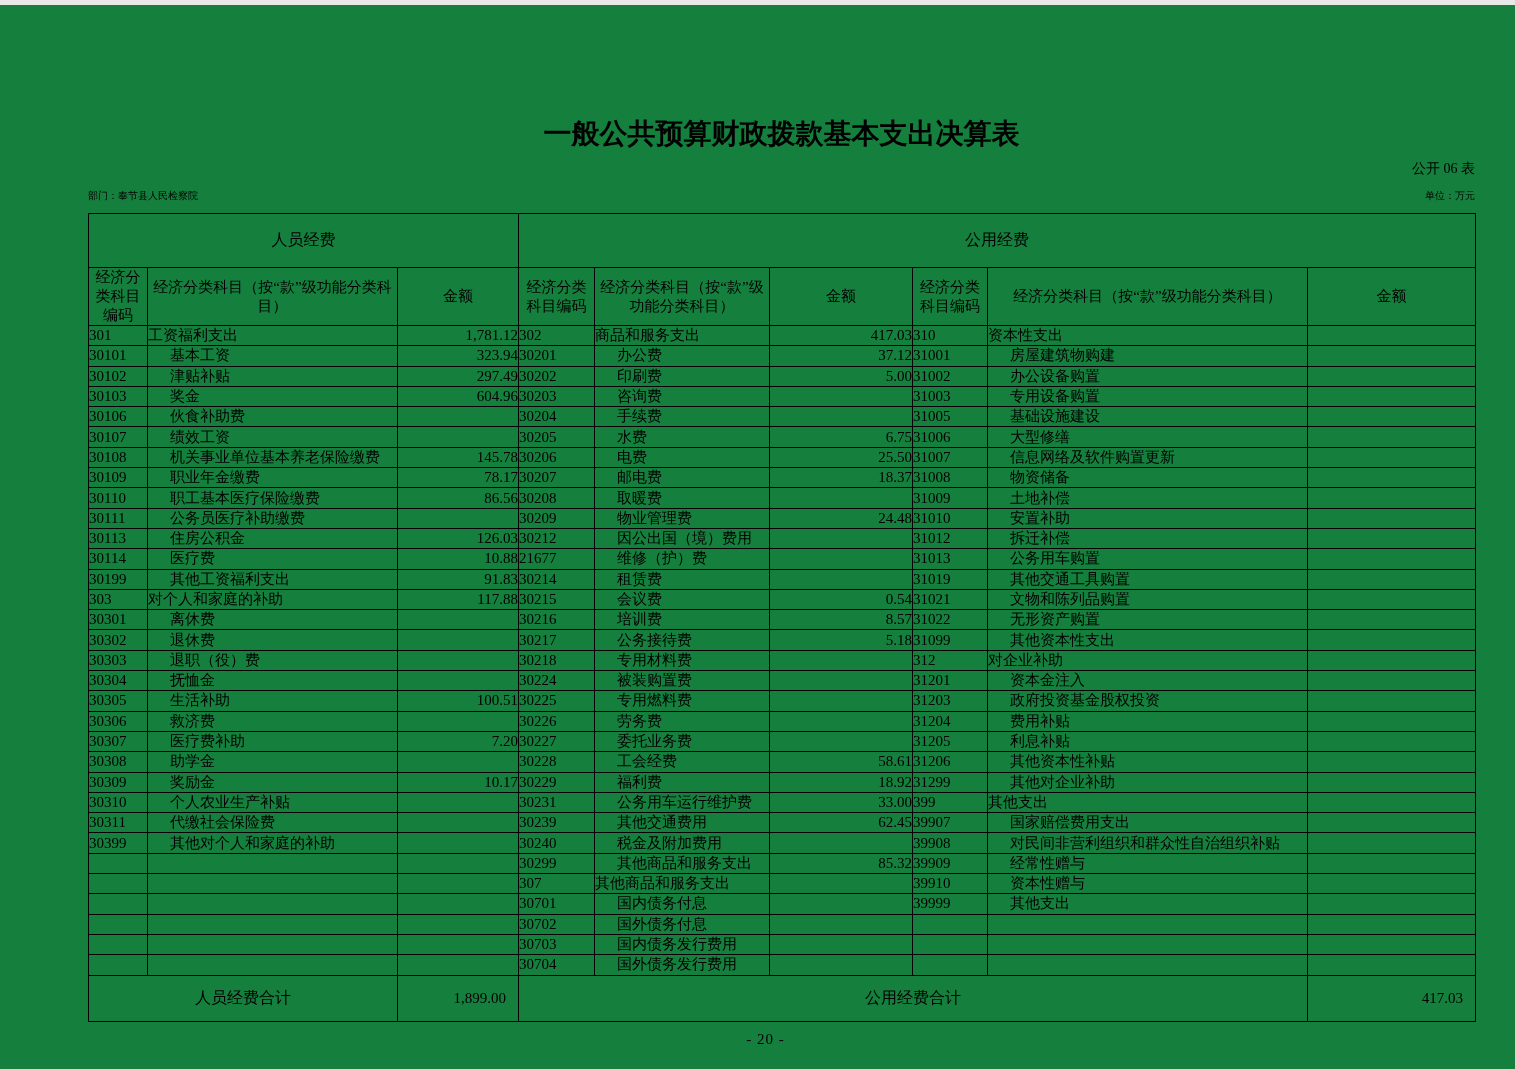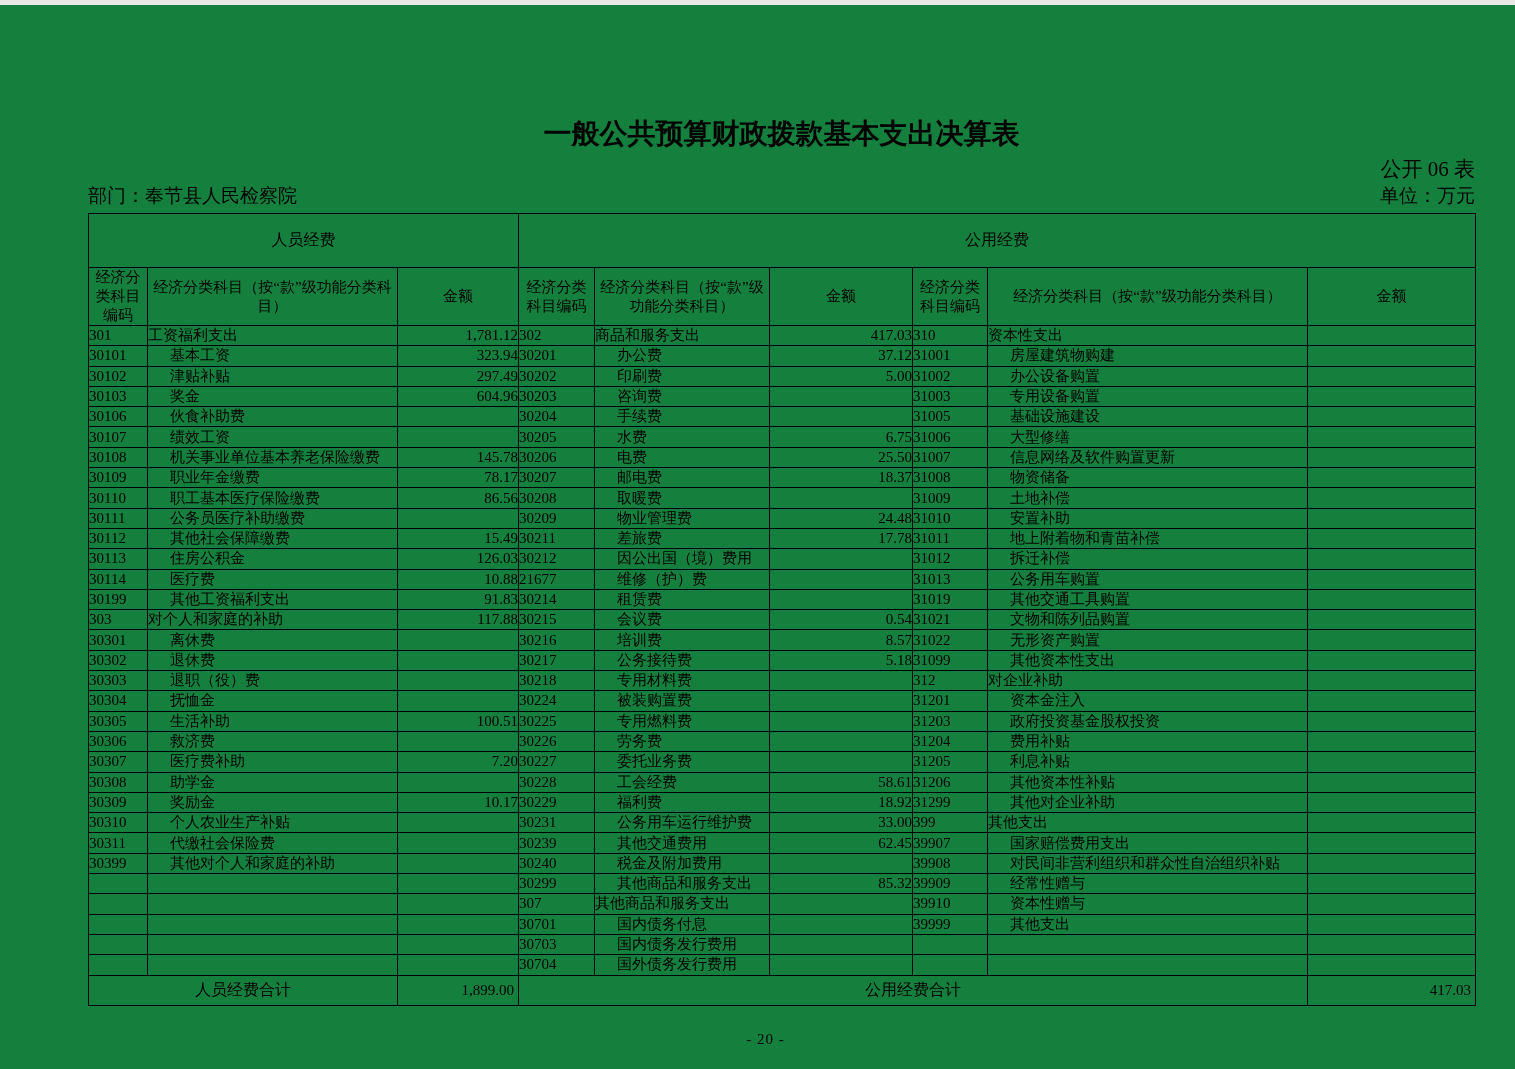--- a/index.html
+++ b/index.html
@@ -23,28 +23,28 @@
   .title {
     margin-top: 112px;
     text-align: center;
     font-size: 28px;
     font-weight: bold;
     line-height: 34px;
   }
   .code-line {
     margin-top: 8px;
     text-align: right;
-    font-size: 21px;
+    font-size: 14px;
     line-height: 20px;
   }
   .meta-line {
     margin-top: 7px;
     display: flex;
     justify-content: space-between;
-    font-size: 19px;
+    font-size: 10px;
     line-height: 20px;
   }
   table.budget {
     border-collapse: collapse;
     table-layout: fixed;
     width: 1387px;
     margin-top: 7px;
   }
   table.budget th, table.budget td {
     border: 1px solid #000;
@@ -80,21 +80,21 @@
   td.code { padding-left: 3px; }
   td.name { padding-left: 4px; }
   td.name.indent { padding-left: 22px; }
   td.amount { text-align: right; padding-right: 8px; }
   td.bold { font-weight: bold; }
   tr.total-row td {
     height: 27px;
     font-size: 16px;
     vertical-align: middle;
     white-space: nowrap;
-    padding: 4px;
+    padding: 12px;
   }
   td.total-label {
     font-weight: bold;
     text-align: center;
   }
   tr.total-row td.amount { font-size: 15px; font-weight: normal; }
   .page-number {
     position: absolute;
     top: 1026px;
     left: 8px;
@@ -249,31 +249,20 @@
             <td class="name indent">公务员医疗补助缴费</td>
             <td class="amount"></td>
             <td class="code">30209</td>
             <td class="name indent">物业管理费</td>
             <td class="amount">24.48</td>
             <td class="code">31010</td>
             <td class="name indent">安置补助</td>
             <td class="amount"></td>
           </tr>
           <tr class="data-row">
-            <td class="code">30112</td>
-            <td class="name indent">其他社会保障缴费</td>
-            <td class="amount">15.49</td>
-            <td class="code">30211</td>
-            <td class="name indent">差旅费</td>
-            <td class="amount">17.78</td>
-            <td class="code">31011</td>
-            <td class="name indent">地上附着物和青苗补偿</td>
-            <td class="amount"></td>
-          </tr>
-          <tr class="data-row">
             <td class="code">30113</td>
             <td class="name indent">住房公积金</td>
             <td class="amount">126.03</td>
             <td class="code">30212</td>
             <td class="name indent">因公出国（境）费用</td>
             <td class="amount"></td>
             <td class="code">31012</td>
             <td class="name indent">拆迁补偿</td>
             <td class="amount"></td>
           </tr>
@@ -466,20 +455,31 @@
           </tr>
           <tr class="data-row">
             <td class="code"></td>
             <td class="name"></td>
             <td class="amount"></td>
             <td class="code">30701</td>
             <td class="name indent">国内债务付息</td>
             <td class="amount"></td>
             <td class="code">39999</td>
             <td class="name indent">其他支出</td>
+            <td class="amount"></td>
+          </tr>
+          <tr class="data-row">
+            <td class="code"></td>
+            <td class="name"></td>
+            <td class="amount"></td>
+            <td class="code">30702</td>
+            <td class="name indent">国外债务付息</td>
+            <td class="amount"></td>
+            <td class="code"></td>
+            <td class="name"></td>
             <td class="amount"></td>
           </tr>
           <tr class="data-row">
             <td class="code"></td>
             <td class="name"></td>
             <td class="amount"></td>
             <td class="code">30703</td>
             <td class="name indent">国内债务发行费用</td>
             <td class="amount"></td>
             <td class="code"></td>

